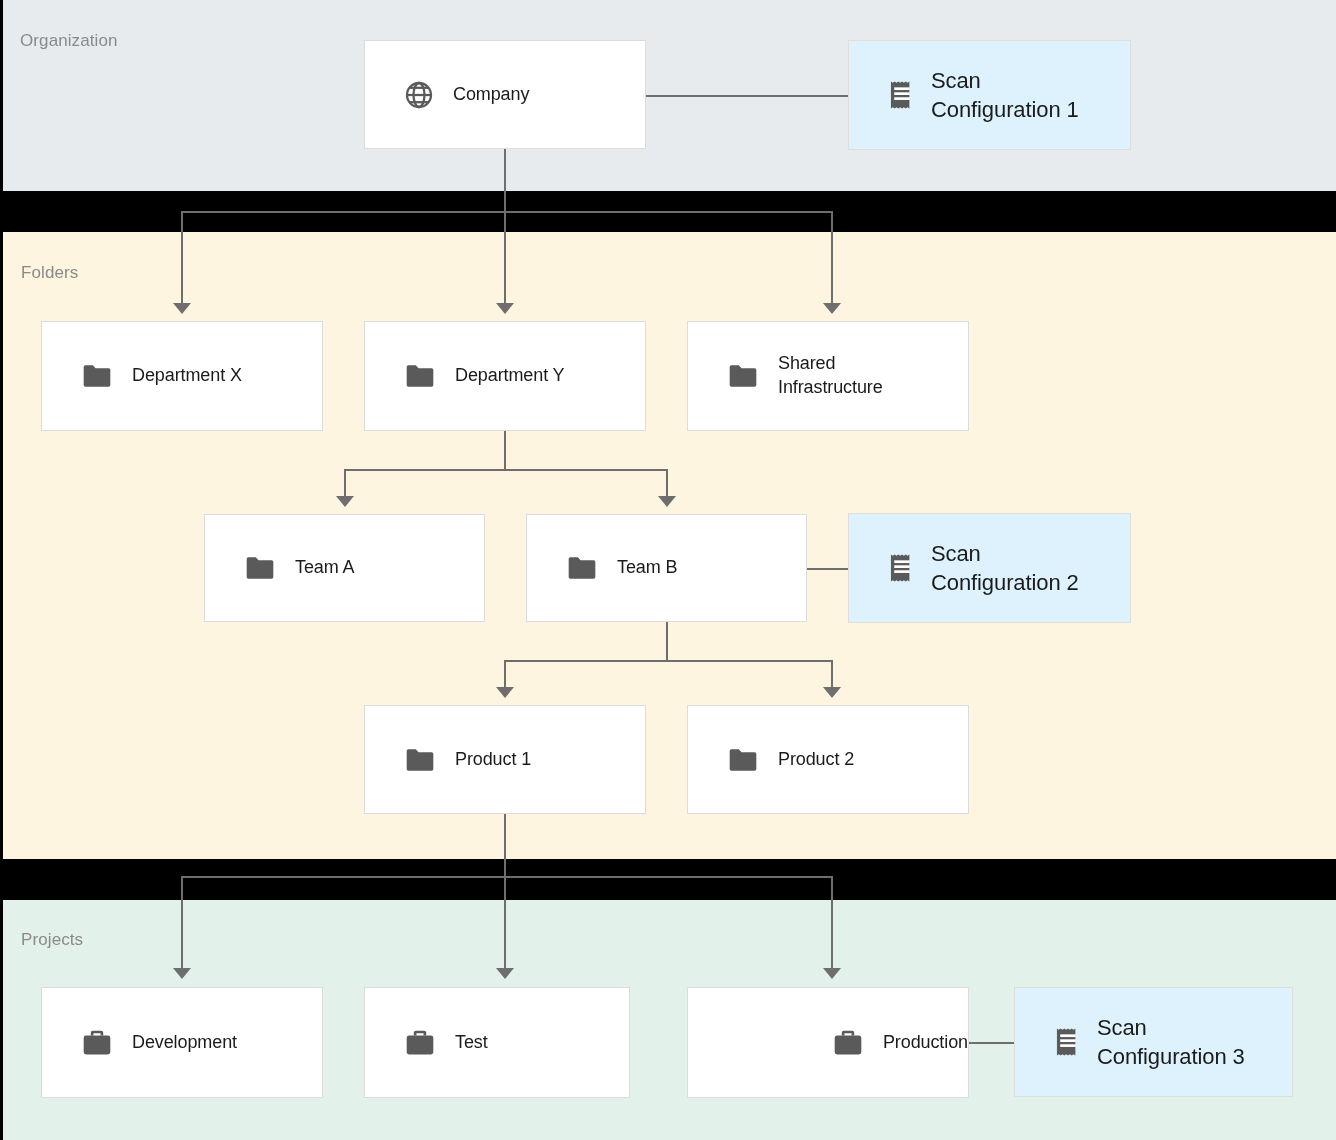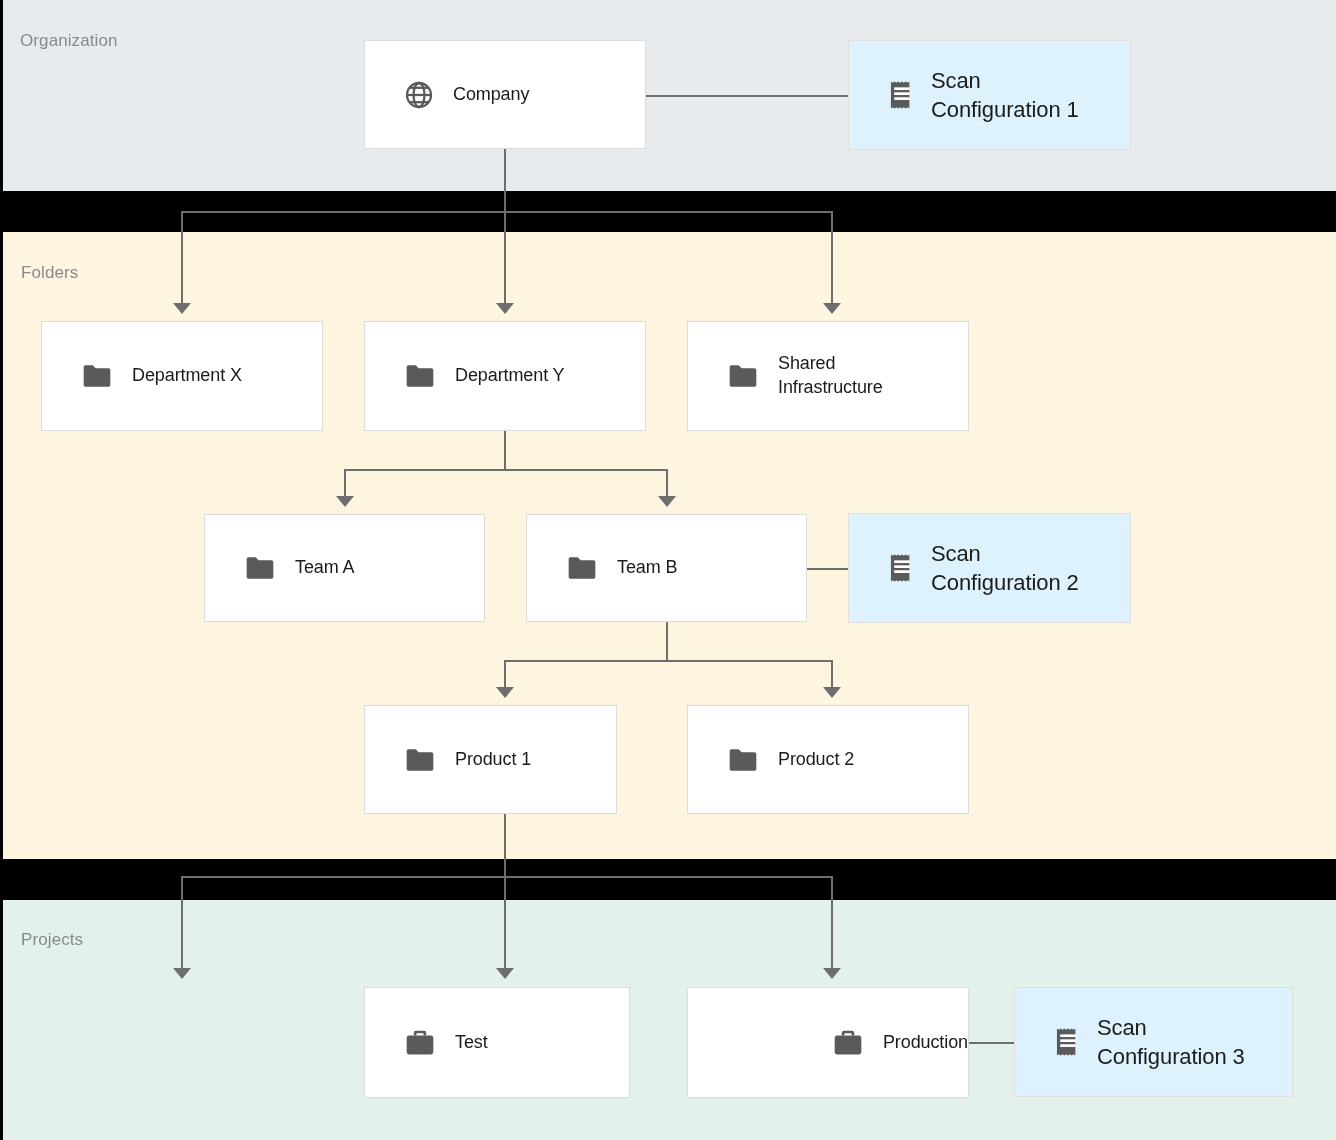--- a/index.html
+++ b/index.html
@@ -203,38 +203,47 @@
         <path fill="#5a5a5a" d="M4.2 2.4l1.3 1 1.3-1 1.3 1 1.3-1 1.3 1 1.3-1 1.3 1 1.3-1 1.3 1 1.3-1v19.2l-1.3-1-1.3 1-1.3-1-1.3 1-1.3-1-1.3 1-1.3-1-1.3 1-1.3-1-1.3 1z"></path>
         <rect x="6.5" y="6.6" width="11" height="1.9" fill="#ffffff"></rect>
         <rect x="6.5" y="10.1" width="11" height="1.9" fill="#ffffff"></rect>
         <rect x="6.5" y="13.6" width="11" height="1.9" fill="#ffffff"></rect>
       </svg>
     </span>
     <span class="label" style="white-space:pre-line;">Scan
 Configuration 2</span>
   </div>
 
-  <div class="node" style="left:364px;top:705px;width:253px;height:109px;">
+  <div class="node" style="left:364px;top:705px;width:282px;height:109px;">
     <span class="icon">
       <svg width="34" height="34" viewBox="0 0 24 24">
         <path fill="#5a5a5a" d="M2.6 5.6a1.2 1.2 0 011.2-1.2h5.2l2 2.1h9.2a1.2 1.2 0 011.2 1.2v10.7a1.2 1.2 0 01-1.2 1.2H3.8a1.2 1.2 0 01-1.2-1.2z"></path>
       </svg>
     </span>
     <span class="label">Product 1</span>
   </div>
 
   <div class="node" style="left:687px;top:705px;width:282px;height:109px;">
     <span class="icon">
       <svg width="34" height="34" viewBox="0 0 24 24">
         <path fill="#5a5a5a" d="M2.6 5.6a1.2 1.2 0 011.2-1.2h5.2l2 2.1h9.2a1.2 1.2 0 011.2 1.2v10.7a1.2 1.2 0 01-1.2 1.2H3.8a1.2 1.2 0 01-1.2-1.2z"></path>
       </svg>
     </span>
     <span class="label">Product 2</span>
   </div>
 
+  <div class="node" style="left:41px;top:987px;width:282px;height:111px;">
+    <span class="icon">
+      <svg width="34" height="34" viewBox="0 0 24 24">
+        <path fill="#5a5a5a" d="M9.1 3.3h5.8a1.5 1.5 0 011.5 1.5v1.9h-1.9V5.2H9.5v1.5H7.6V4.8a1.5 1.5 0 011.5-1.5z"></path>
+        <rect x="2.6" y="6.7" width="18.8" height="13.4" rx="1.7" fill="#5a5a5a"></rect>
+      </svg>
+    </span>
+    <span class="label">Development</span>
+  </div>
 
   <div class="node" style="left:364px;top:987px;width:266px;height:111px;">
     <span class="icon">
       <svg width="34" height="34" viewBox="0 0 24 24">
         <path fill="#5a5a5a" d="M9.1 3.3h5.8a1.5 1.5 0 011.5 1.5v1.9h-1.9V5.2H9.5v1.5H7.6V4.8a1.5 1.5 0 011.5-1.5z"></path>
         <rect x="2.6" y="6.7" width="18.8" height="13.4" rx="1.7" fill="#5a5a5a"></rect>
       </svg>
     </span>
     <span class="label">Test</span>
   </div>

